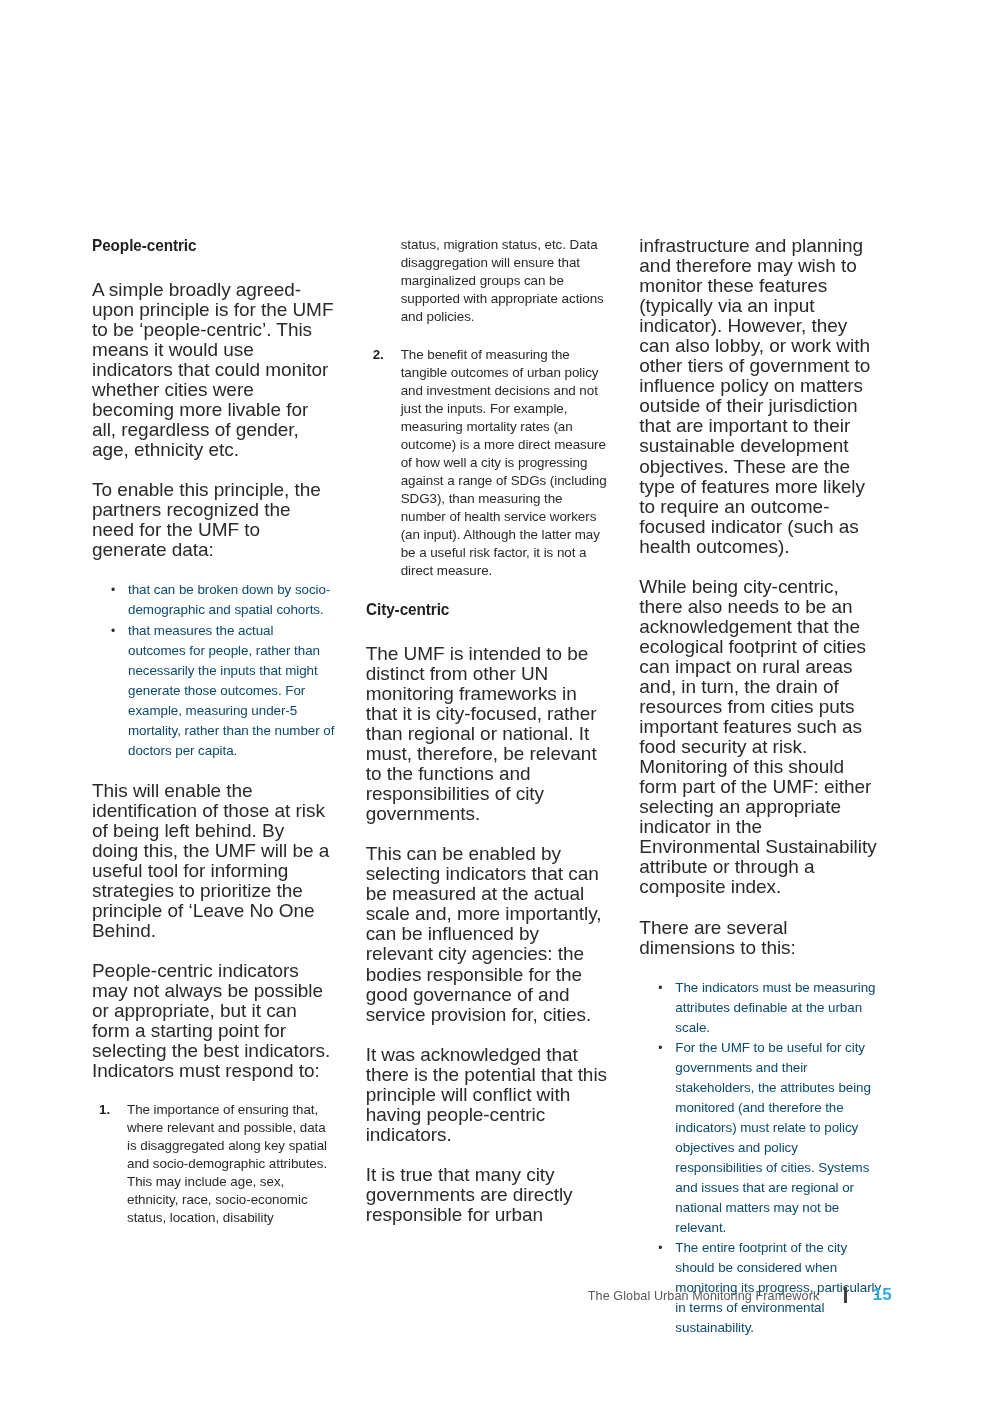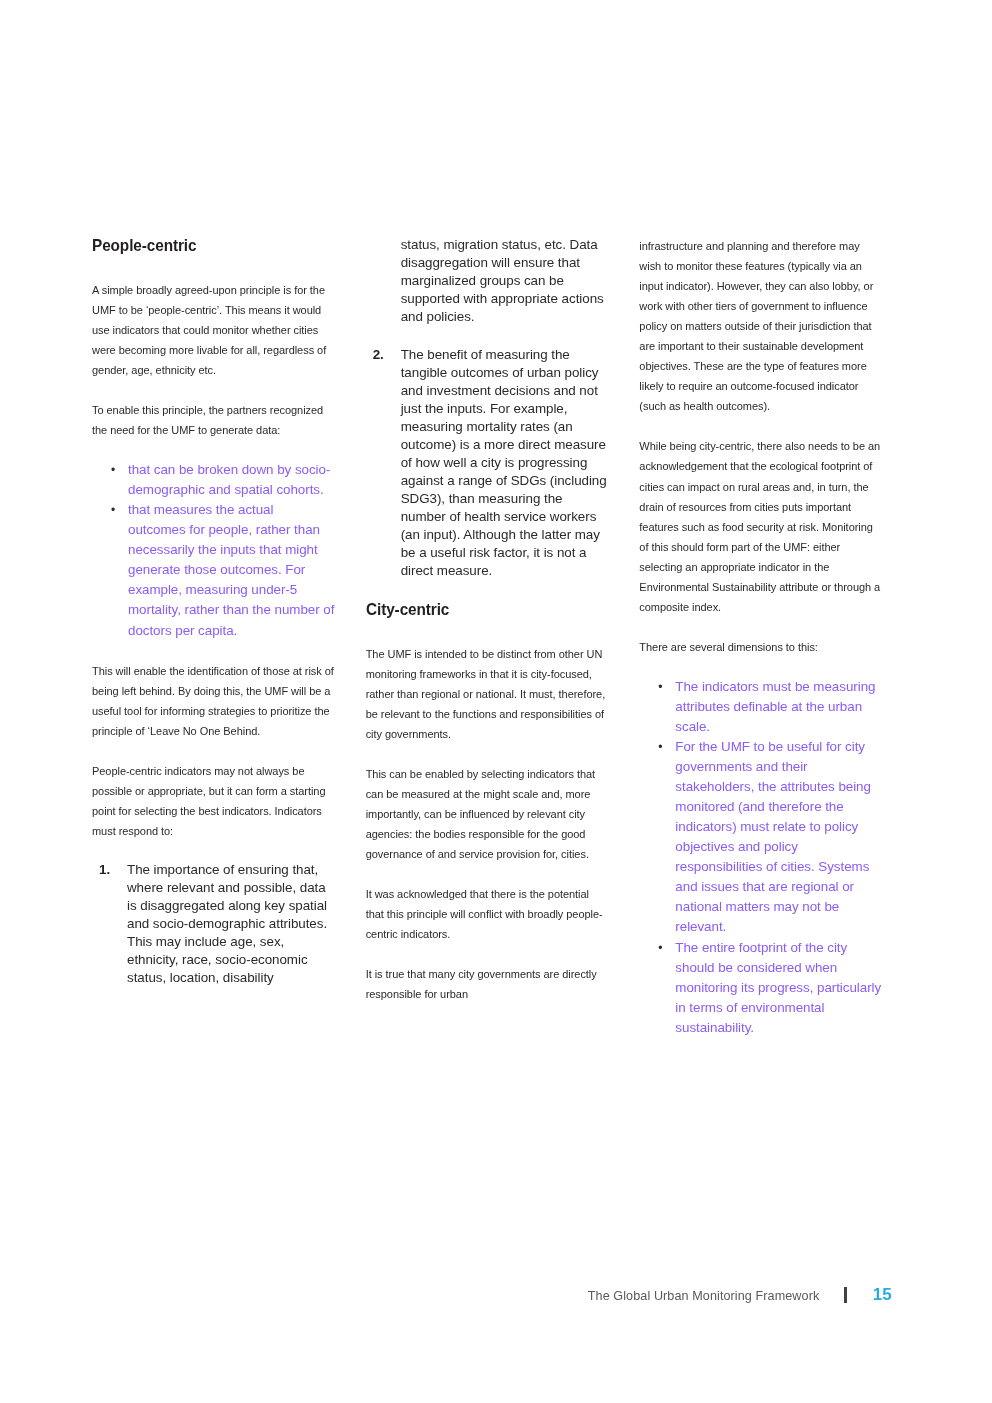--- a/index.html
+++ b/index.html
@@ -47,38 +47,38 @@
     color: #231f20;
     line-height: 1.2;
     transform: scaleX(0.93);
     transform-origin: left center;
   }
   h2.heading.second {
     margin-top: 10px;
   }
 
   p.para {
-    font-size: 11px;
+    font-size: 19px;
     line-height: 20.05px;
     margin: 0 0 20px 0;
     color: #2a2a2a;
     letter-spacing: -0.05px;
   }
   p.para.last { margin-bottom: 0; }
 
   ul.bullets, ol.numbers {
     margin: 0 0 20px 0;
     padding: 0;
     list-style: none;
   }
   ul.bullets li {
     position: relative;
     font-size: 13.4px;
     line-height: 20.05px;
-    color: #8b5cf6;
+    color: #0c4a6e;
     padding-left: 36px;
     margin: 0;
     letter-spacing: -0.05px;
   }
   ul.bullets li::before {
     content: "\2022";
     position: absolute;
     left: 19px;
     top: 0;
     font-size: 12px;
@@ -167,22 +167,22 @@
         <li>
           <span>status, migration status, etc. Data disaggregation will ensure that marginalized groups can be supported with appropriate actions and policies.</span>
         </li>
         <li>
           <span class="num">2.</span>
           <span>The benefit of measuring the tangible outcomes of urban policy and investment decisions and not just the inputs. For example, measuring mortality rates (an outcome) is a more direct measure of how well a city is progressing against a range of SDGs (including SDG3), than measuring the number of health service workers (an input). Although the latter may be a useful risk factor, it is not a direct measure.</span>
         </li>
       </ol>
       <h2 class="heading second">City-centric</h2>
       <p class="para">The UMF is intended to be distinct from other UN monitoring frameworks in that it is city-focused, rather than regional or national. It must, therefore, be relevant to the functions and responsibilities of city governments.</p>
-      <p class="para">This can be enabled by selecting indicators that can be measured at the might scale and, more importantly, can be influenced by relevant city agencies: the bodies responsible for the good governance of and service provision for, cities.</p>
-      <p class="para">It was acknowledged that there is the potential that this principle will conflict with broadly people-centric indicators.</p>
+      <p class="para">This can be enabled by selecting indicators that can be measured at the actual scale and, more importantly, can be influenced by relevant city agencies: the bodies responsible for the good governance of and service provision for, cities.</p>
+      <p class="para">It was acknowledged that there is the potential that this principle will conflict with having people-centric indicators.</p>
       <p class="para last">It is true that many city governments are directly responsible for urban</p>
     </div>
 
     <div class="col">
       <p class="para">infrastructure and planning and therefore may wish to monitor these features (typically via an input indicator). However, they can also lobby, or work with other tiers of government to influence policy on matters outside of their jurisdiction that are important to their sustainable development objectives. These are the type of features more likely to require an outcome-focused indicator (such as health outcomes).</p>
       <p class="para">While being city-centric, there also needs to be an acknowledgement that the ecological footprint of cities can impact on rural areas and, in turn, the drain of resources from cities puts important features such as food security at risk. Monitoring of this should form part of the UMF: either selecting an appropriate indicator in the Environmental Sustainability attribute or through a composite index.</p>
       <p class="para">There are several dimensions to this:</p>
       <ul class="bullets">
         <li>The indicators must be measuring attributes definable at the urban scale.</li>
         <li>For the UMF to be useful for city governments and their stakeholders, the attributes being monitored (and therefore the indicators) must relate to policy objectives and policy responsibilities of cities. Systems and issues that are regional or national matters may not be relevant.</li>

